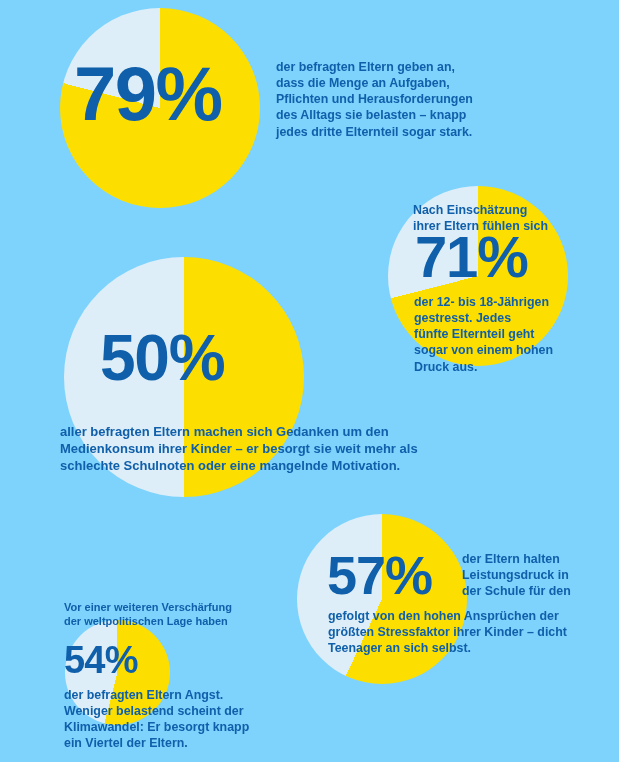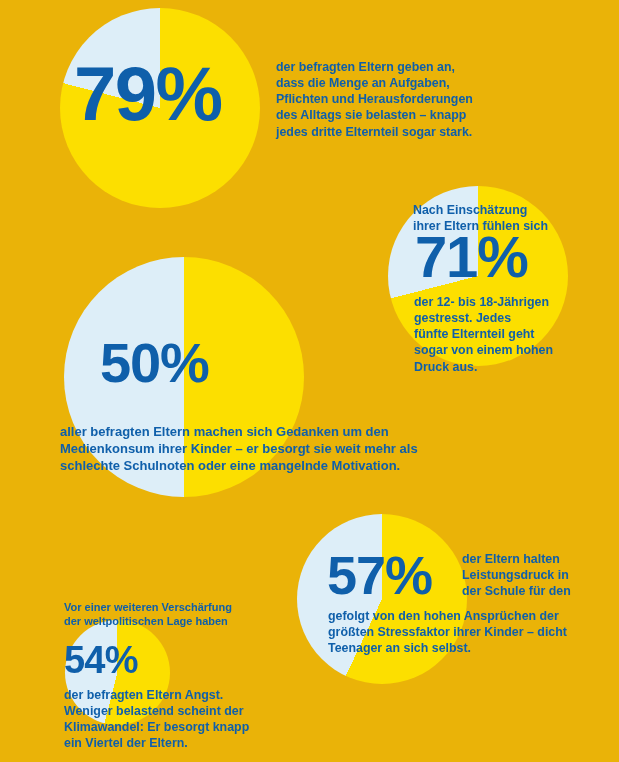--- a/index.html
+++ b/index.html
@@ -11,21 +11,21 @@
     height: 762px;
     background: #fdf1ef;
     font-family: "Liberation Sans", sans-serif;
     overflow: hidden;
     position: relative;
   }
   #infographic {
     position: relative;
     width: 619px;
     height: 762px;
-    background: #eab308;
+    background: #7dd3fc;
   }
   .pie {
     position: absolute;
     border-radius: 50%;
     z-index: 1;
   }
   .stat-number {
     position: absolute;
     color: #0f5faa;
     font-weight: bold;
@@ -81,21 +81,21 @@
     <div>der 12- bis 18-Jährigen</div>
     <div>gestresst. Jedes</div>
     <div>fünfte Elternteil geht</div>
     <div>sogar von einem hohen</div>
     <div>Druck aus.</div>
   </div>
 
   <div class="pie" style="left:64px; top:257px; width:240px; height:240px;
               background: conic-gradient(from 0deg, #fcdf00 0 180deg, #ddeef8 180deg 360deg);"></div>
 
-  <div class="stat-number" style="left:100px; top:335px; font-size:56px;">
+  <div class="stat-number" style="left:100px; top:326px; font-size:64px;">
     <span>50</span><span class="pct-sign">%</span>
   </div>
 
   <div class="stat-text" style="left:60px; top:424px; font-size:13px; width:400px;">
     <div>aller befragten Eltern machen sich Gedanken um den</div>
     <div>Medienkonsum ihrer Kinder – er besorgt sie weit mehr als</div>
     <div>schlechte Schulnoten oder eine mangelnde Motivation.</div>
   </div>
 
   <div class="pie" style="left:297px; top:514px; width:170px; height:170px;

